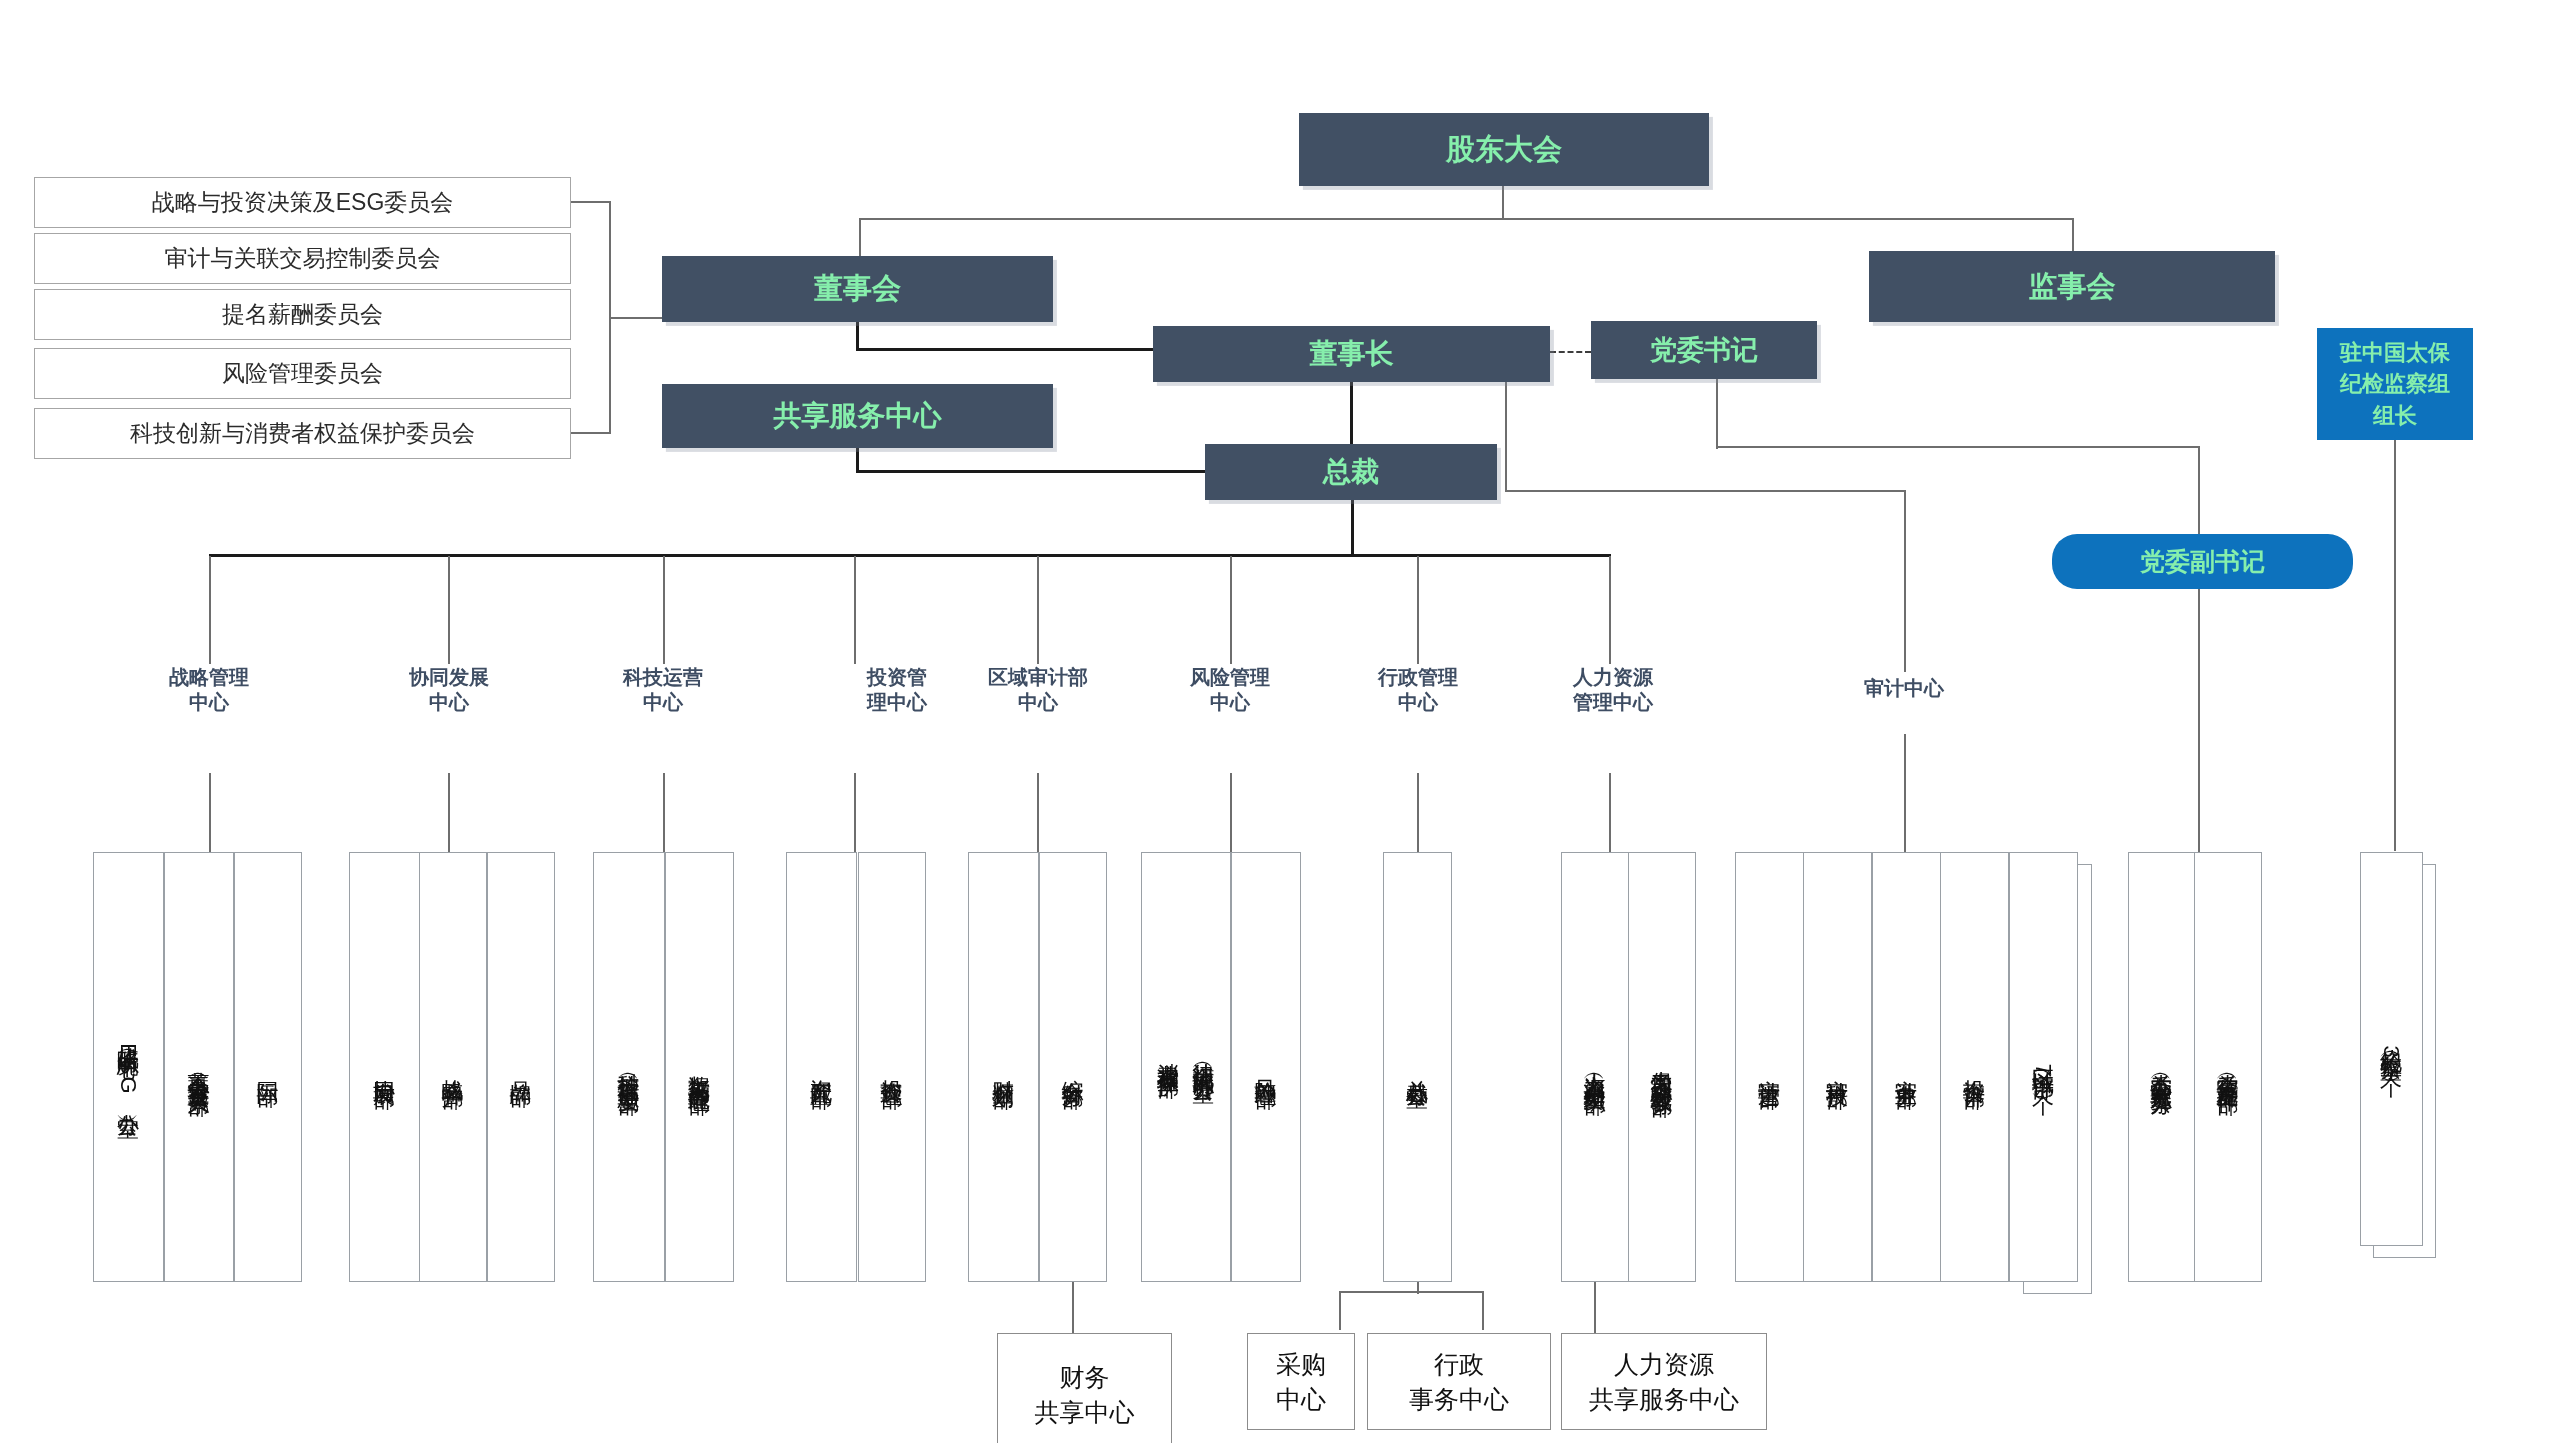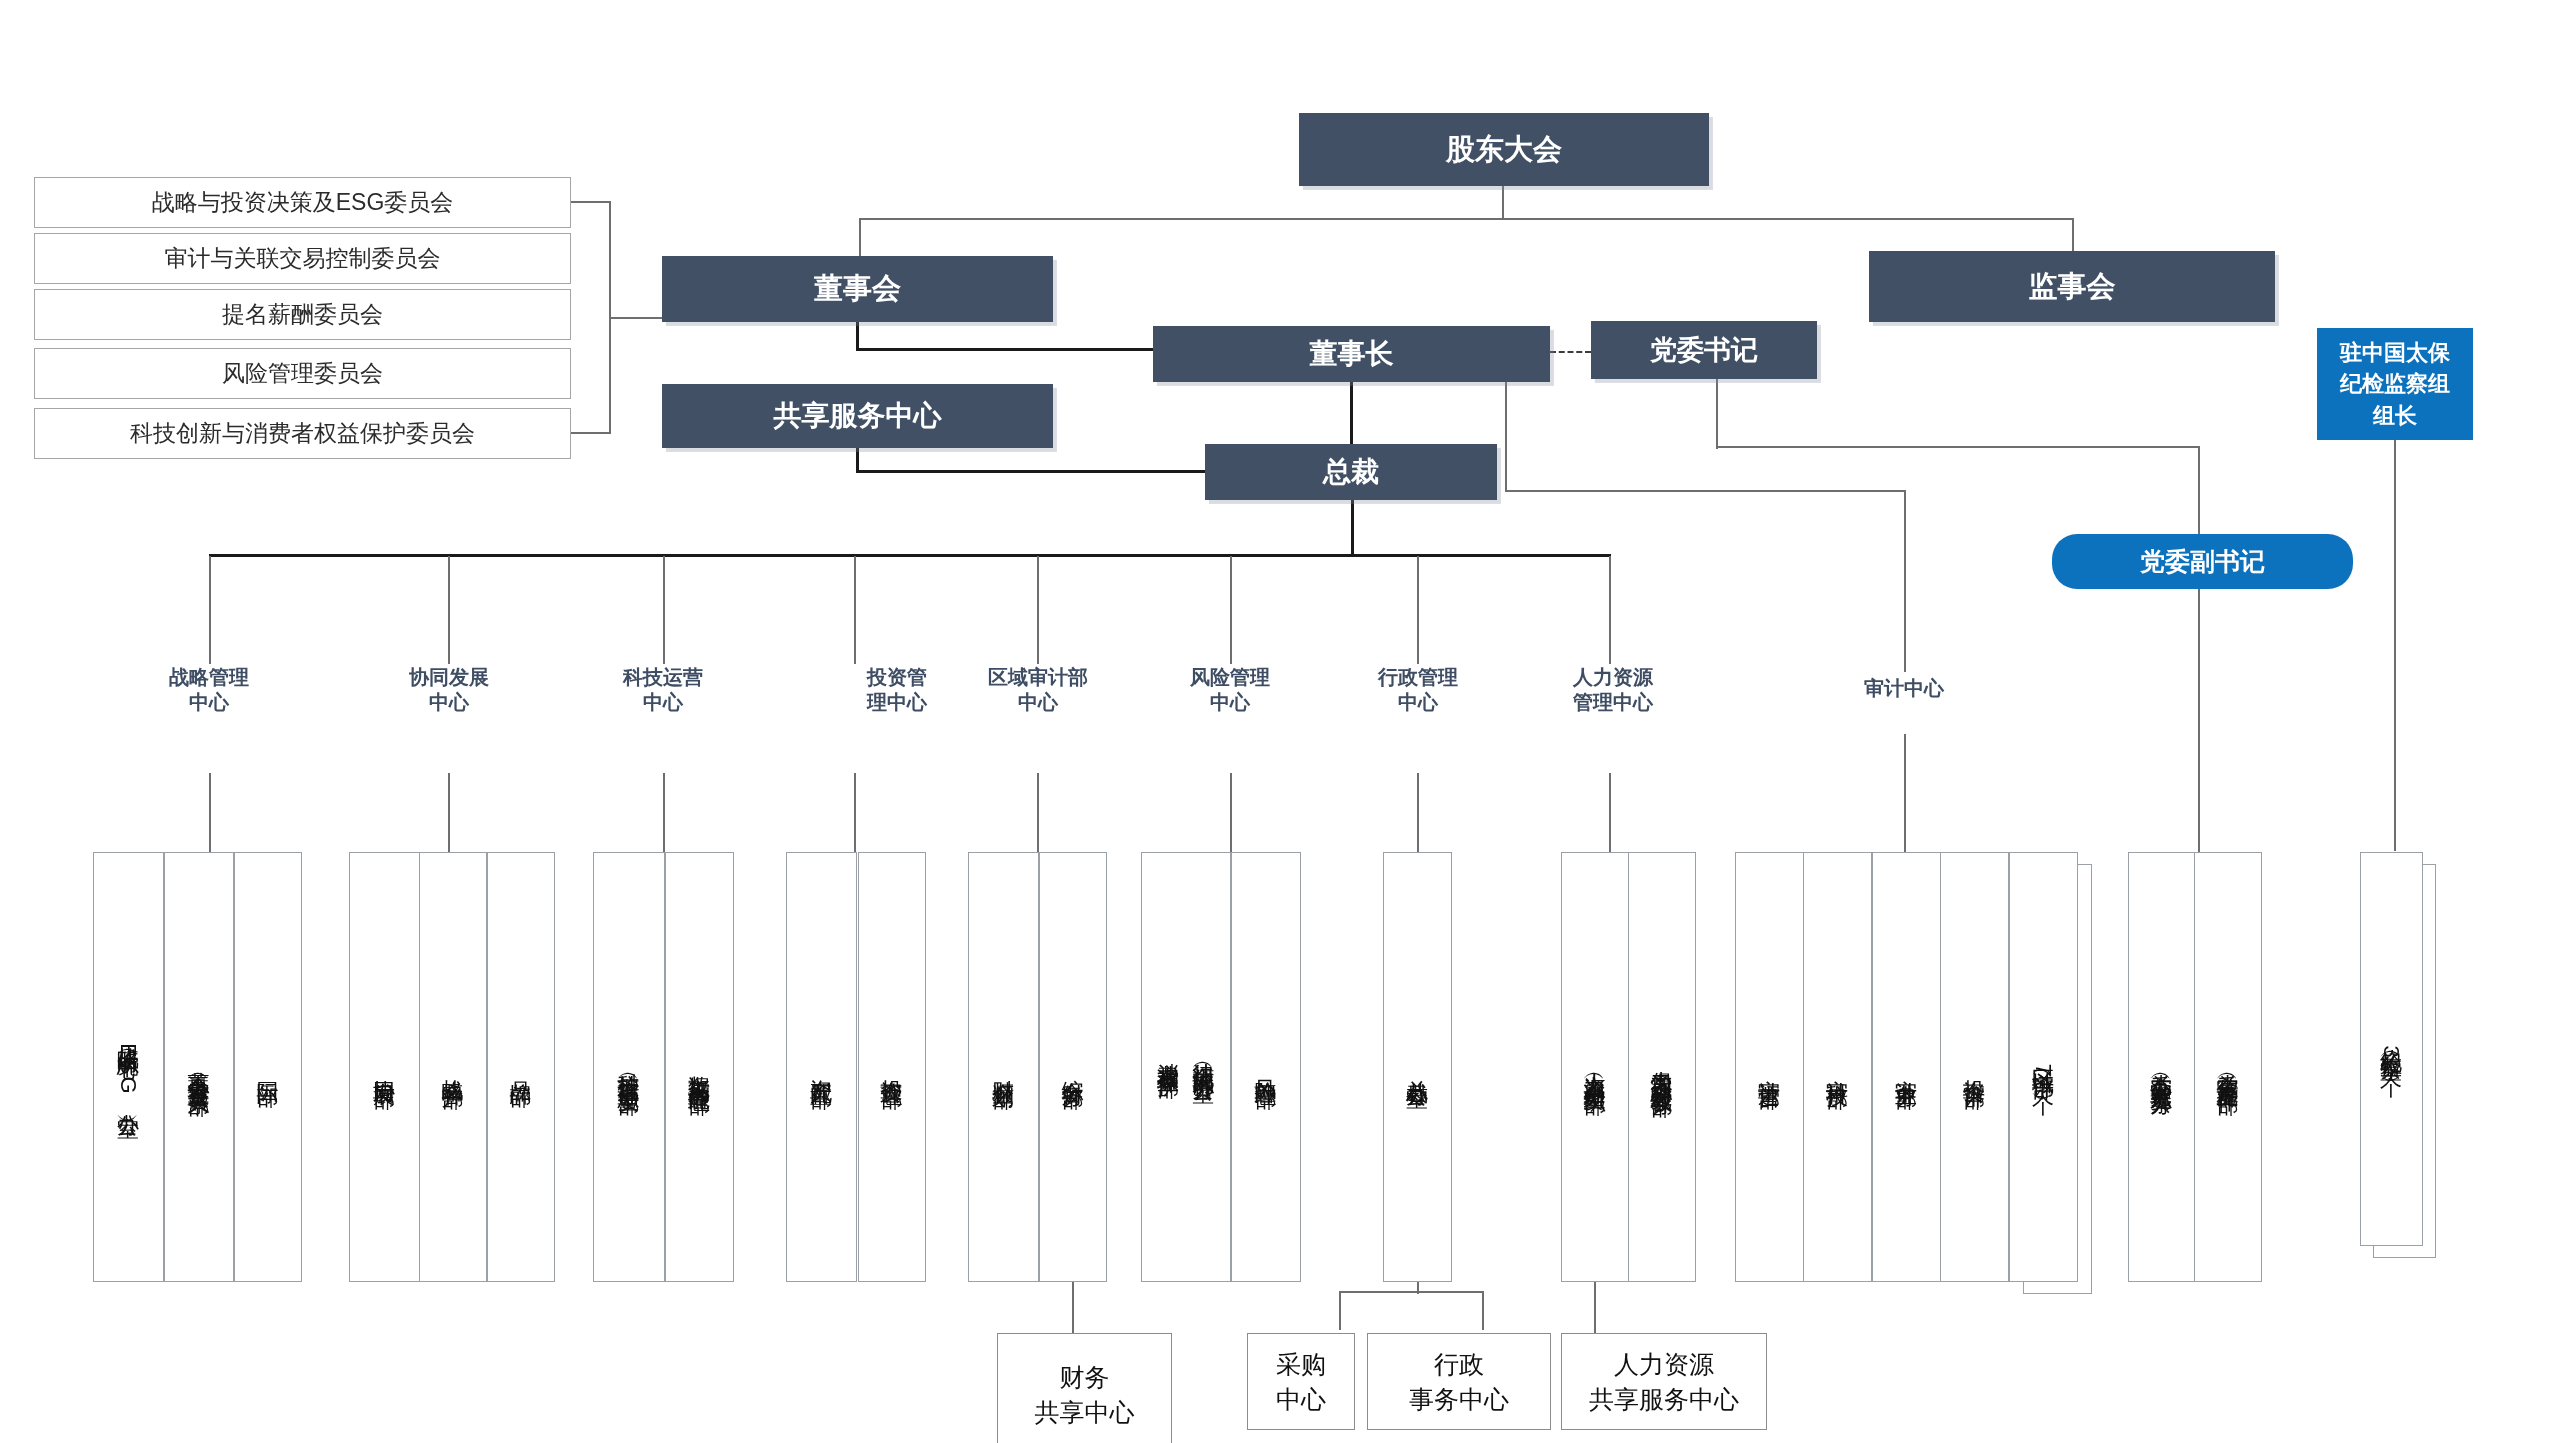--- a/index.html
+++ b/index.html
@@ -1,19 +1,19 @@
 <!DOCTYPE html>
 <html><head>
 <meta charset="utf-8">
 <style>
   html,body{margin:0;padding:0;background:#ffffff}
   #canvas{position:relative;width:2576px;height:1444px;background:#ffffff;
           font-family:"Liberation Sans","DejaVu Sans",sans-serif;overflow:hidden}
   .sbox{position:absolute;display:flex;align-items:center;justify-content:center;
-        color:#ffffff;font-weight:bold;text-align:center;white-space:pre-line;line-height:1.42}
+        color:#86efac;font-weight:bold;text-align:center;white-space:pre-line;line-height:1.42}
   .sbox.dark{background:#415064;box-shadow:3.9px 3.9px 0 rgba(130,140,155,.30)}
   .sbox.blue{background:#0D72BD}
   .cbox{position:absolute;display:flex;align-items:center;justify-content:center;
         background:#fff;border:1.9px solid #A6A6A6;box-sizing:border-box;
         font-size:23px;color:#2b2b2b;white-space:nowrap}
   .heading{position:absolute;width:212px;text-align:center;font-weight:bold;
            font-size:20px;line-height:1.26;color:#3E4D63;white-space:pre-line}
   .vbox{position:absolute;background:#fff;border:1.9px solid #9AA0A6;box-sizing:border-box;
         display:flex;align-items:center;justify-content:center;
         writing-mode:vertical-rl;text-orientation:mixed;

